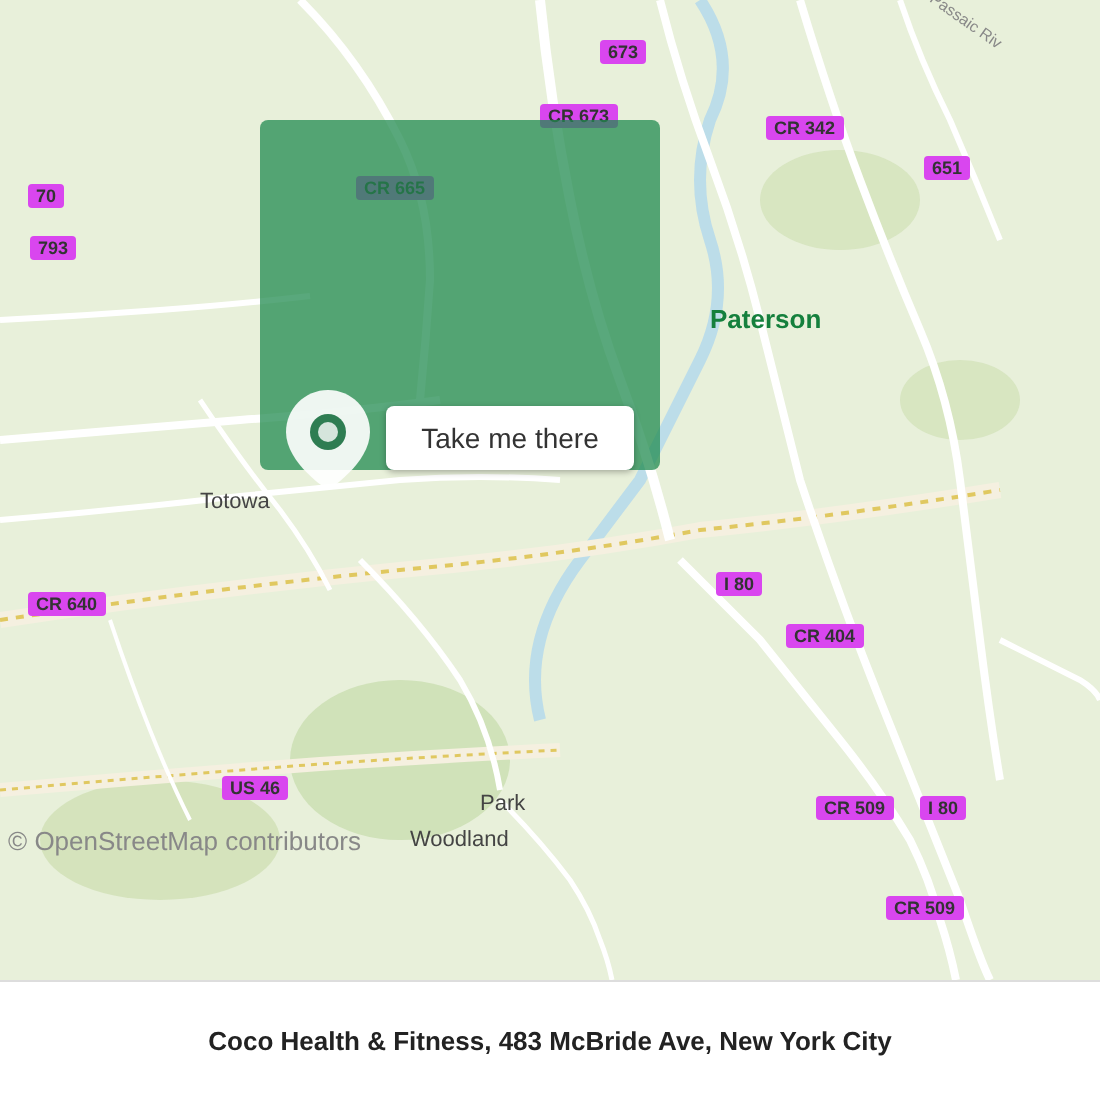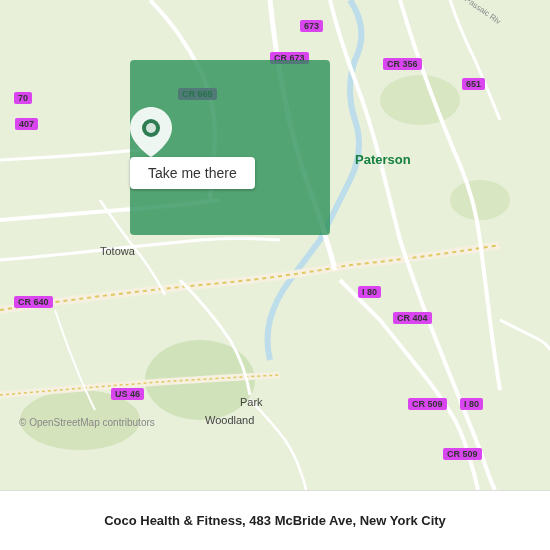--- a/index.html
+++ b/index.html
@@ -36,22 +36,22 @@
     
     #green-overlay {
       position: absolute;
       top: 60px;
       left: 130px;
       width: 200px;
       height: 175px;
       background: rgba(34, 139, 80, 0.75);
       border-radius: 4px;
       display: flex;
-      flex-direction: column;
-      align-items: flex-start;
+      flex-direction: row;
+      align-items: flex-end;
       justify-content: center;
       gap: 10px;
     }
 
     
     #location-pin {
       width: 40px;
       height: 40px;
       position: relative;
     }
@@ -94,25 +94,25 @@
       flex-direction: column;
     }
 
     #location-name {
       font-size: 13px;
       font-weight: bold;
       color: #222;
     }
 
     #copyright {
-      font-size: 10px;
+      font-size: 13px;
       color: #888;
       position: absolute;
       bottom: 62px;
-      left: 19px;
+      left: 4px;
     }
 
     
     #moovit-logo {
       display: flex;
       align-items: center;
       gap: 4px;
     }
 
     .moovit-icon {
@@ -185,22 +185,22 @@
 
     <path d="M 100,200 Q 120,230 140,255 Q 155,275 165,295" stroke="#fff" stroke-width="2.5" fill="none"></path>
     <path d="M 55,310 Q 65,340 75,365 Q 85,390 95,410" stroke="#fff" stroke-width="2" fill="none"></path>
     <path d="M 250,400 Q 270,420 285,440 Q 295,455 300,470 Q 304,480 306,490" stroke="#fff" stroke-width="2.5" fill="none"></path>
   </svg>
 
   <div id="road-labels">
     <div class="road-label" style="top:20px;left:300px;">673</div>
     <div class="road-label" style="top:52px;left:270px;">CR 673</div>
     <div class="road-label" style="top:88px;left:178px;">CR 665</div>
-    <div class="road-label" style="top:118px;left:15px;">407</div>
-    <div class="road-label" style="top:58px;left:383px;">CR 356</div>
+    <div class="road-label" style="top:118px;left:15px;">793</div>
+    <div class="road-label" style="top:58px;left:383px;">CR 342</div>
     <div class="road-label" style="top:78px;left:462px;">651</div>
     <div class="road-label" style="top:296px;left:14px;">CR 640</div>
     <div class="road-label" style="top:388px;left:111px;">US 46</div>
     <div class="road-label" style="top:286px;left:358px;">I 80</div>
     <div class="road-label" style="top:312px;left:393px;">CR 404</div>
     <div class="road-label" style="top:398px;left:408px;">CR 509</div>
     <div class="road-label" style="top:448px;left:443px;">CR 509</div>
     <div class="road-label" style="top:398px;left:460px;">I 80</div>
     <div class="road-label" style="top:92px;left:14px;">70</div>
     <div style="position:absolute;top:6px;left:462px;font-size:8px;color:#888;transform:rotate(35deg);">Passaic Riv</div>

